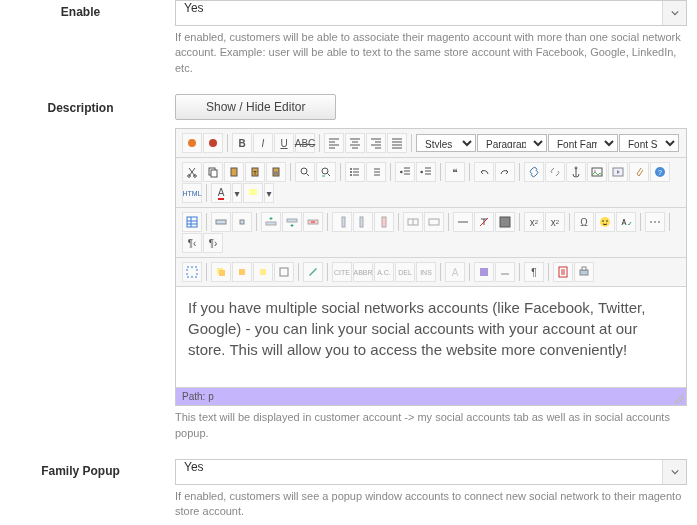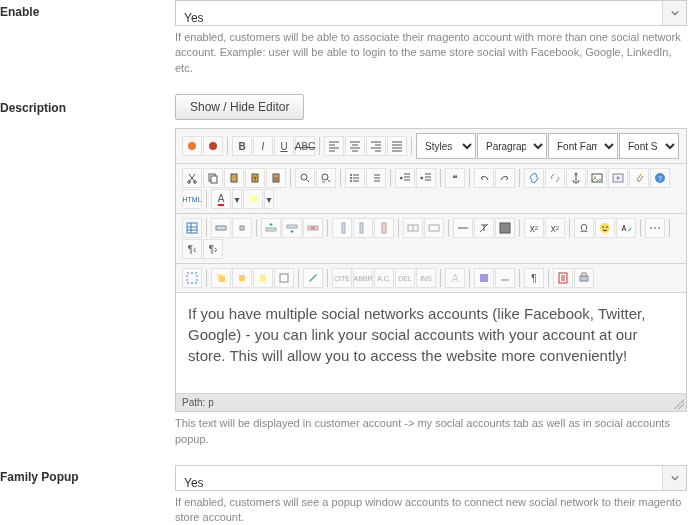--- a/index.html
+++ b/index.html
@@ -11,38 +11,38 @@
   margin: 0;
   padding: 0;
   width: 697px;
 }
 .form-row {
   display: flex;
   margin-bottom: 18px;
 }
 .label {
   width: 175px;
-  text-align: left;
+  text-align: center;
   padding-right: 14px;
   padding-top: 5px;
   font-weight: bold;
   color: #303030;
 }
 .field {
   flex: 1;
   padding-right: 10px;
 }
 .select-wrap {
   position: relative;
   width: 100%;
   border: 1px solid #ccc;
   height: 26px;
   background: #fff;
   display: flex;
-  align-items: flex-end;
+  align-items: flex-start;
 }
 .select-wrap .value {
   padding: 0 8px;
   font-size: 12px;
   color: #303030;
   flex: 1;
 }
 .select-wrap .arrow {
   width: 24px;
   height: 24px;
@@ -56,21 +56,21 @@
 .help {
   font-size: 11px;
   color: #888;
   margin-top: 4px;
   line-height: 1.4;
 }
 .btn {
   display: inline-block;
   border: 1px solid #bbb;
   background: linear-gradient(#fefefe,#e9e9e9);
-  padding: 5px 14px;
+  padding: 5px 30px;
   font-size: 12px;
   color: #444;
   cursor: pointer;
   border-radius: 2px;
   text-align: right;
 }
 .editor-box {
   margin-top: 8px;
   border: 1px solid #ccc;
   background: #fff;
@@ -101,62 +101,62 @@
 .tb-sep {
   width: 1px;
   height: 18px;
   background: #ccc;
   margin: 0 3px;
 }
 .tb-select {
   border: 1px solid #bbb;
   background: #fff;
   font-size: 10px;
-  height: 26px;
+  height: 18px;
   padding: 3px 4px;
   color: #333;
 }
 .tb-select.styles { width: 60px; }
 .tb-select.para { width: 70px; }
 .tb-select.font { width: 70px; }
 .tb-select.size { width: 60px; }
 .editor-body {
   min-height: 100px;
   padding: 10px 12px;
   font-size: 15px;
   color: #555;
   line-height: 1.4;
 }
 .editor-path {
   border-top: 1px solid #d5d5d5;
   font-size: 10px;
   padding: 3px 6px;
   color: #555;
-  background: #e5e5e5;
+  background: #c4b5fd;
   position: relative;
 }
 .editor-resize { position: absolute; right: 2px; bottom: 2px; width: 10px; height: 10px;
   background: linear-gradient(135deg, transparent 50%, #bbb 50%, #bbb 60%, transparent 60%, transparent 70%, #bbb 70%, #bbb 80%, transparent 80%); }
 .row-editor .label { padding-top: 7px; }
 </style>
 </head>
 <body>
 
 <div class="form-row">
   <div class="label">Enable</div>
   <div class="field">
     <div class="select-wrap">
       <span class="value">Yes</span>
       <span class="arrow">
         <svg viewBox="0 0 10 10">
             <path d="M1 3 L5 7 L9 3" fill="none" stroke="#666" stroke-width="1.4"></path>
           </svg>
       </span>
     </div>
-    <div class="help">If enabled, customers will be able to associate their magento account with more than one social network account. Example: user will be able to login to the same store social with Facebook, Google, LinkedIn, etc.</div>
+    <div class="help">If enabled, customers will be able to associate their magento account with more than one social network account. Example: user will be able to text to the same store account with Facebook, Google, LinkedIn, etc.</div>
   </div>
 </div>
 
 <div class="form-row row-editor">
   <div class="label">Description</div>
   <div class="field">
     <span class="btn">Show / Hide Editor</span>
     <div class="editor-box">
 
       <div class="toolbar">

